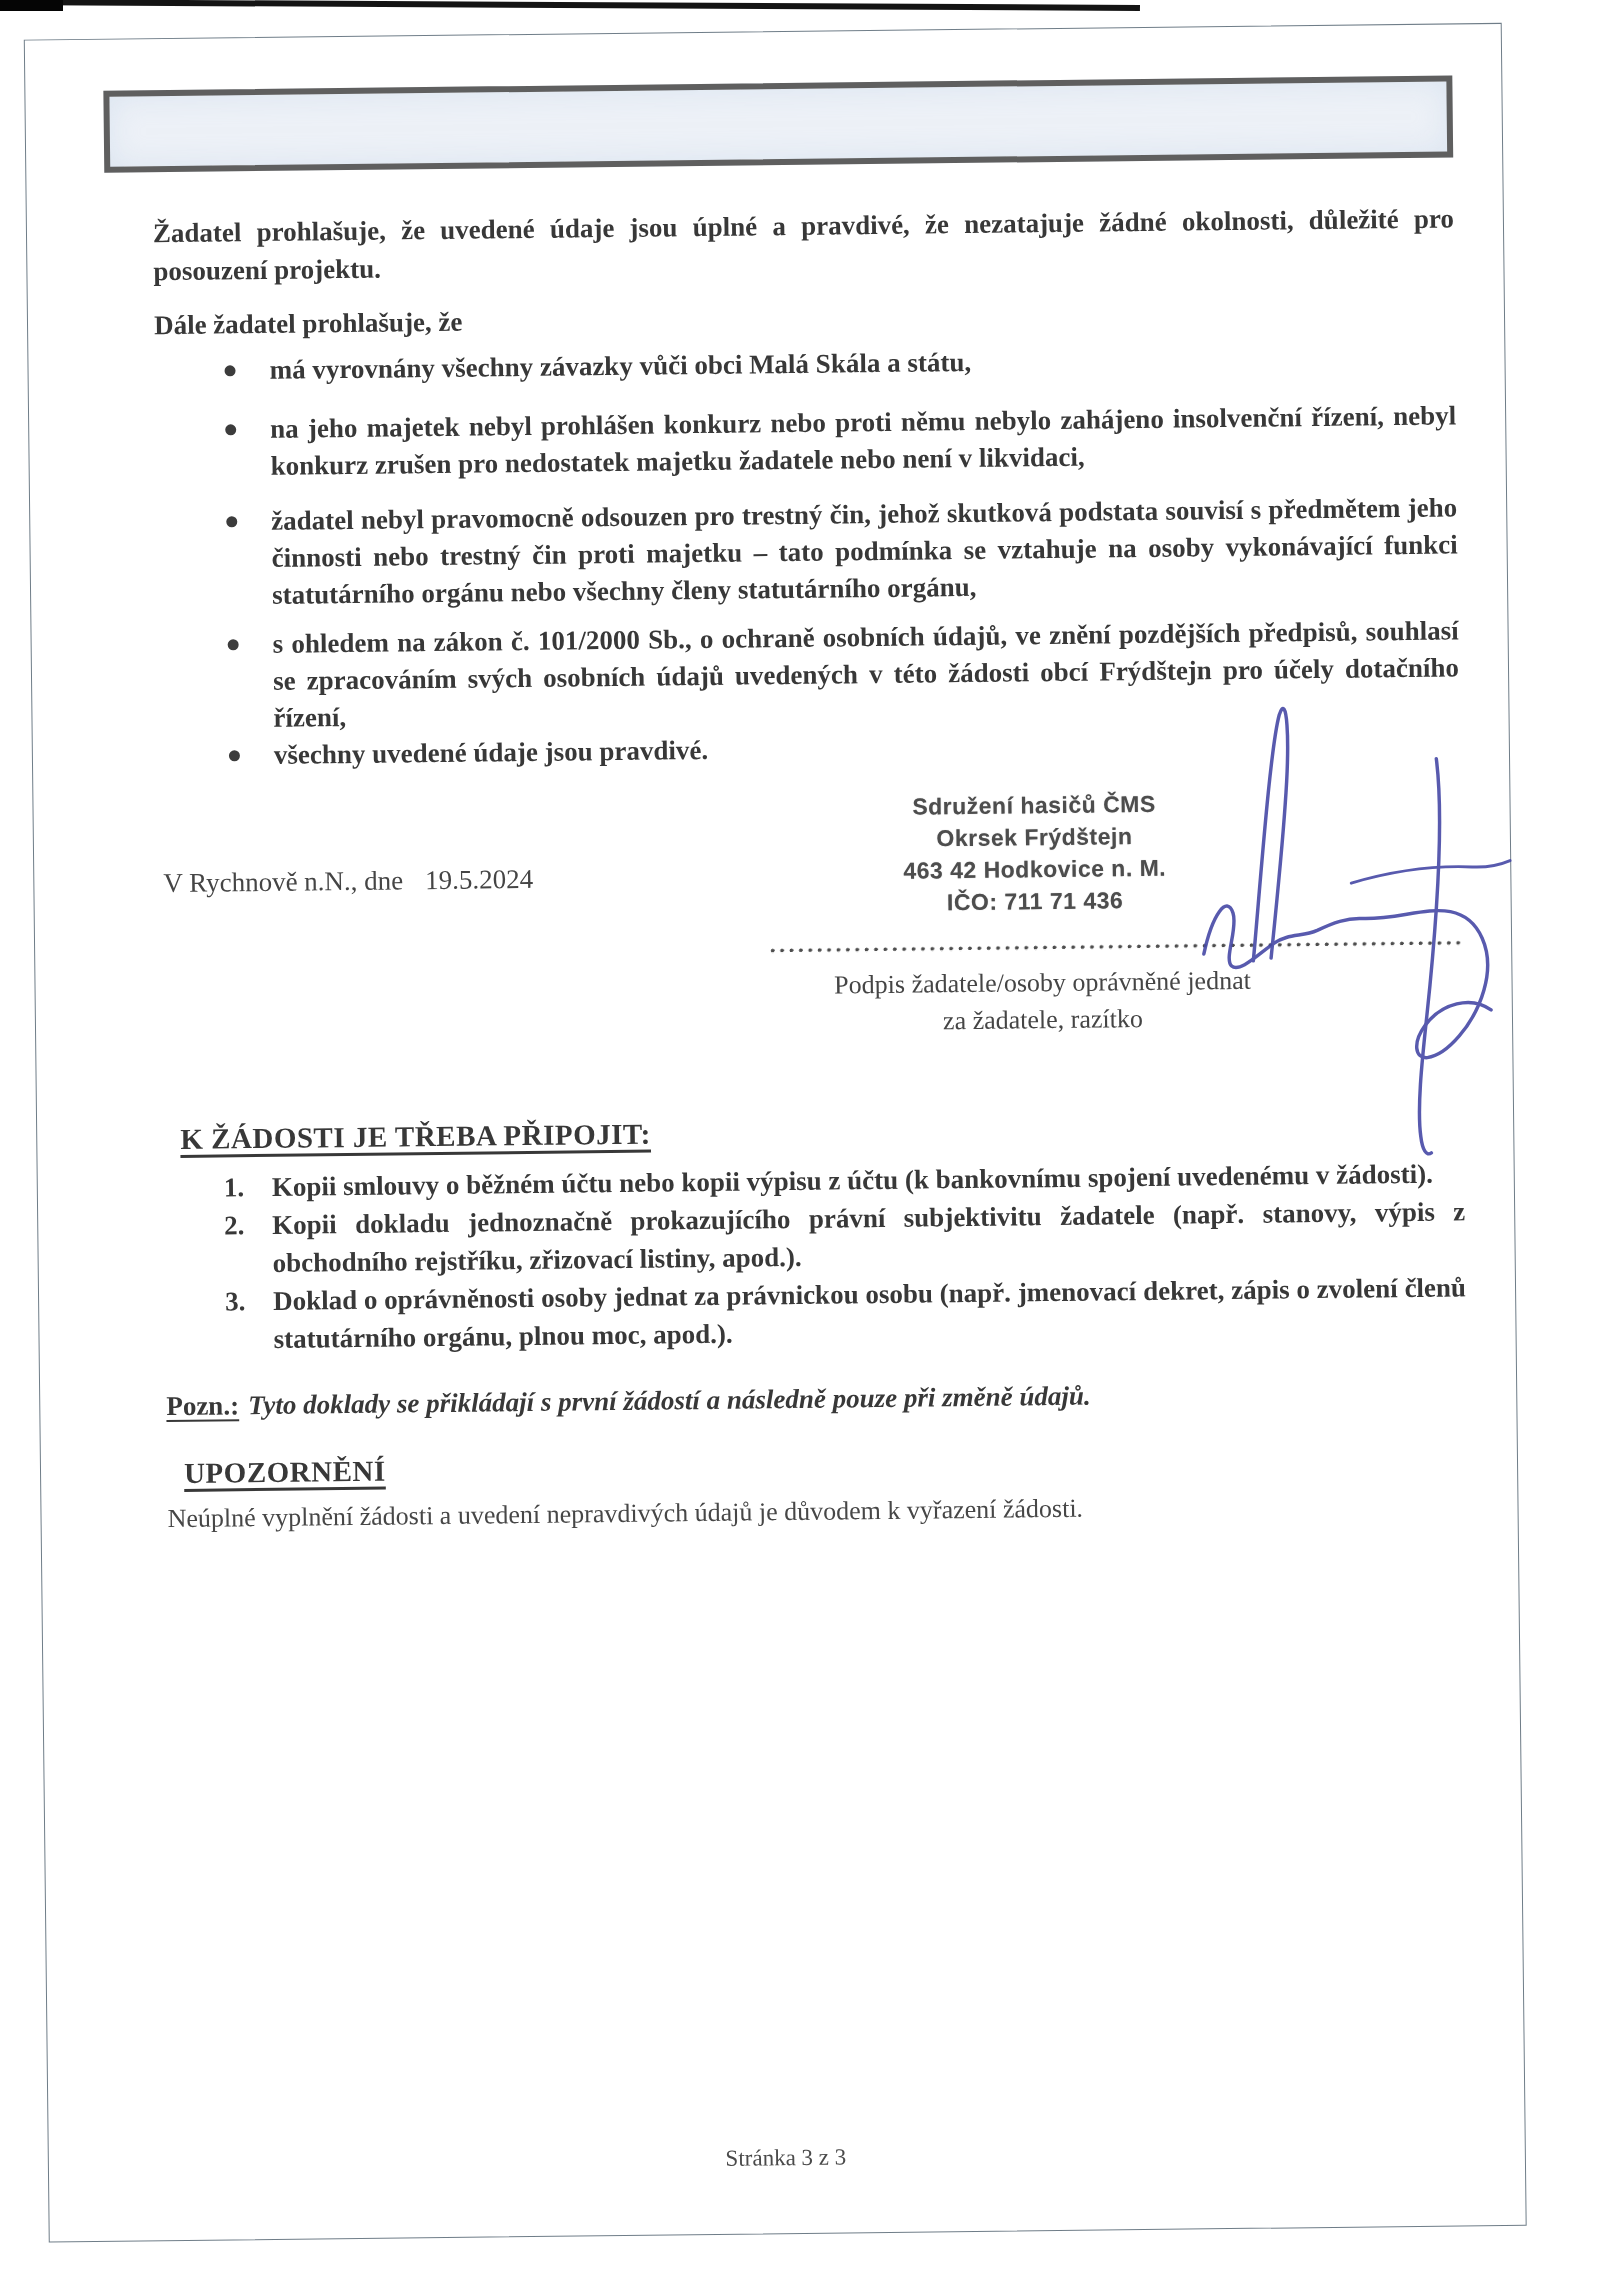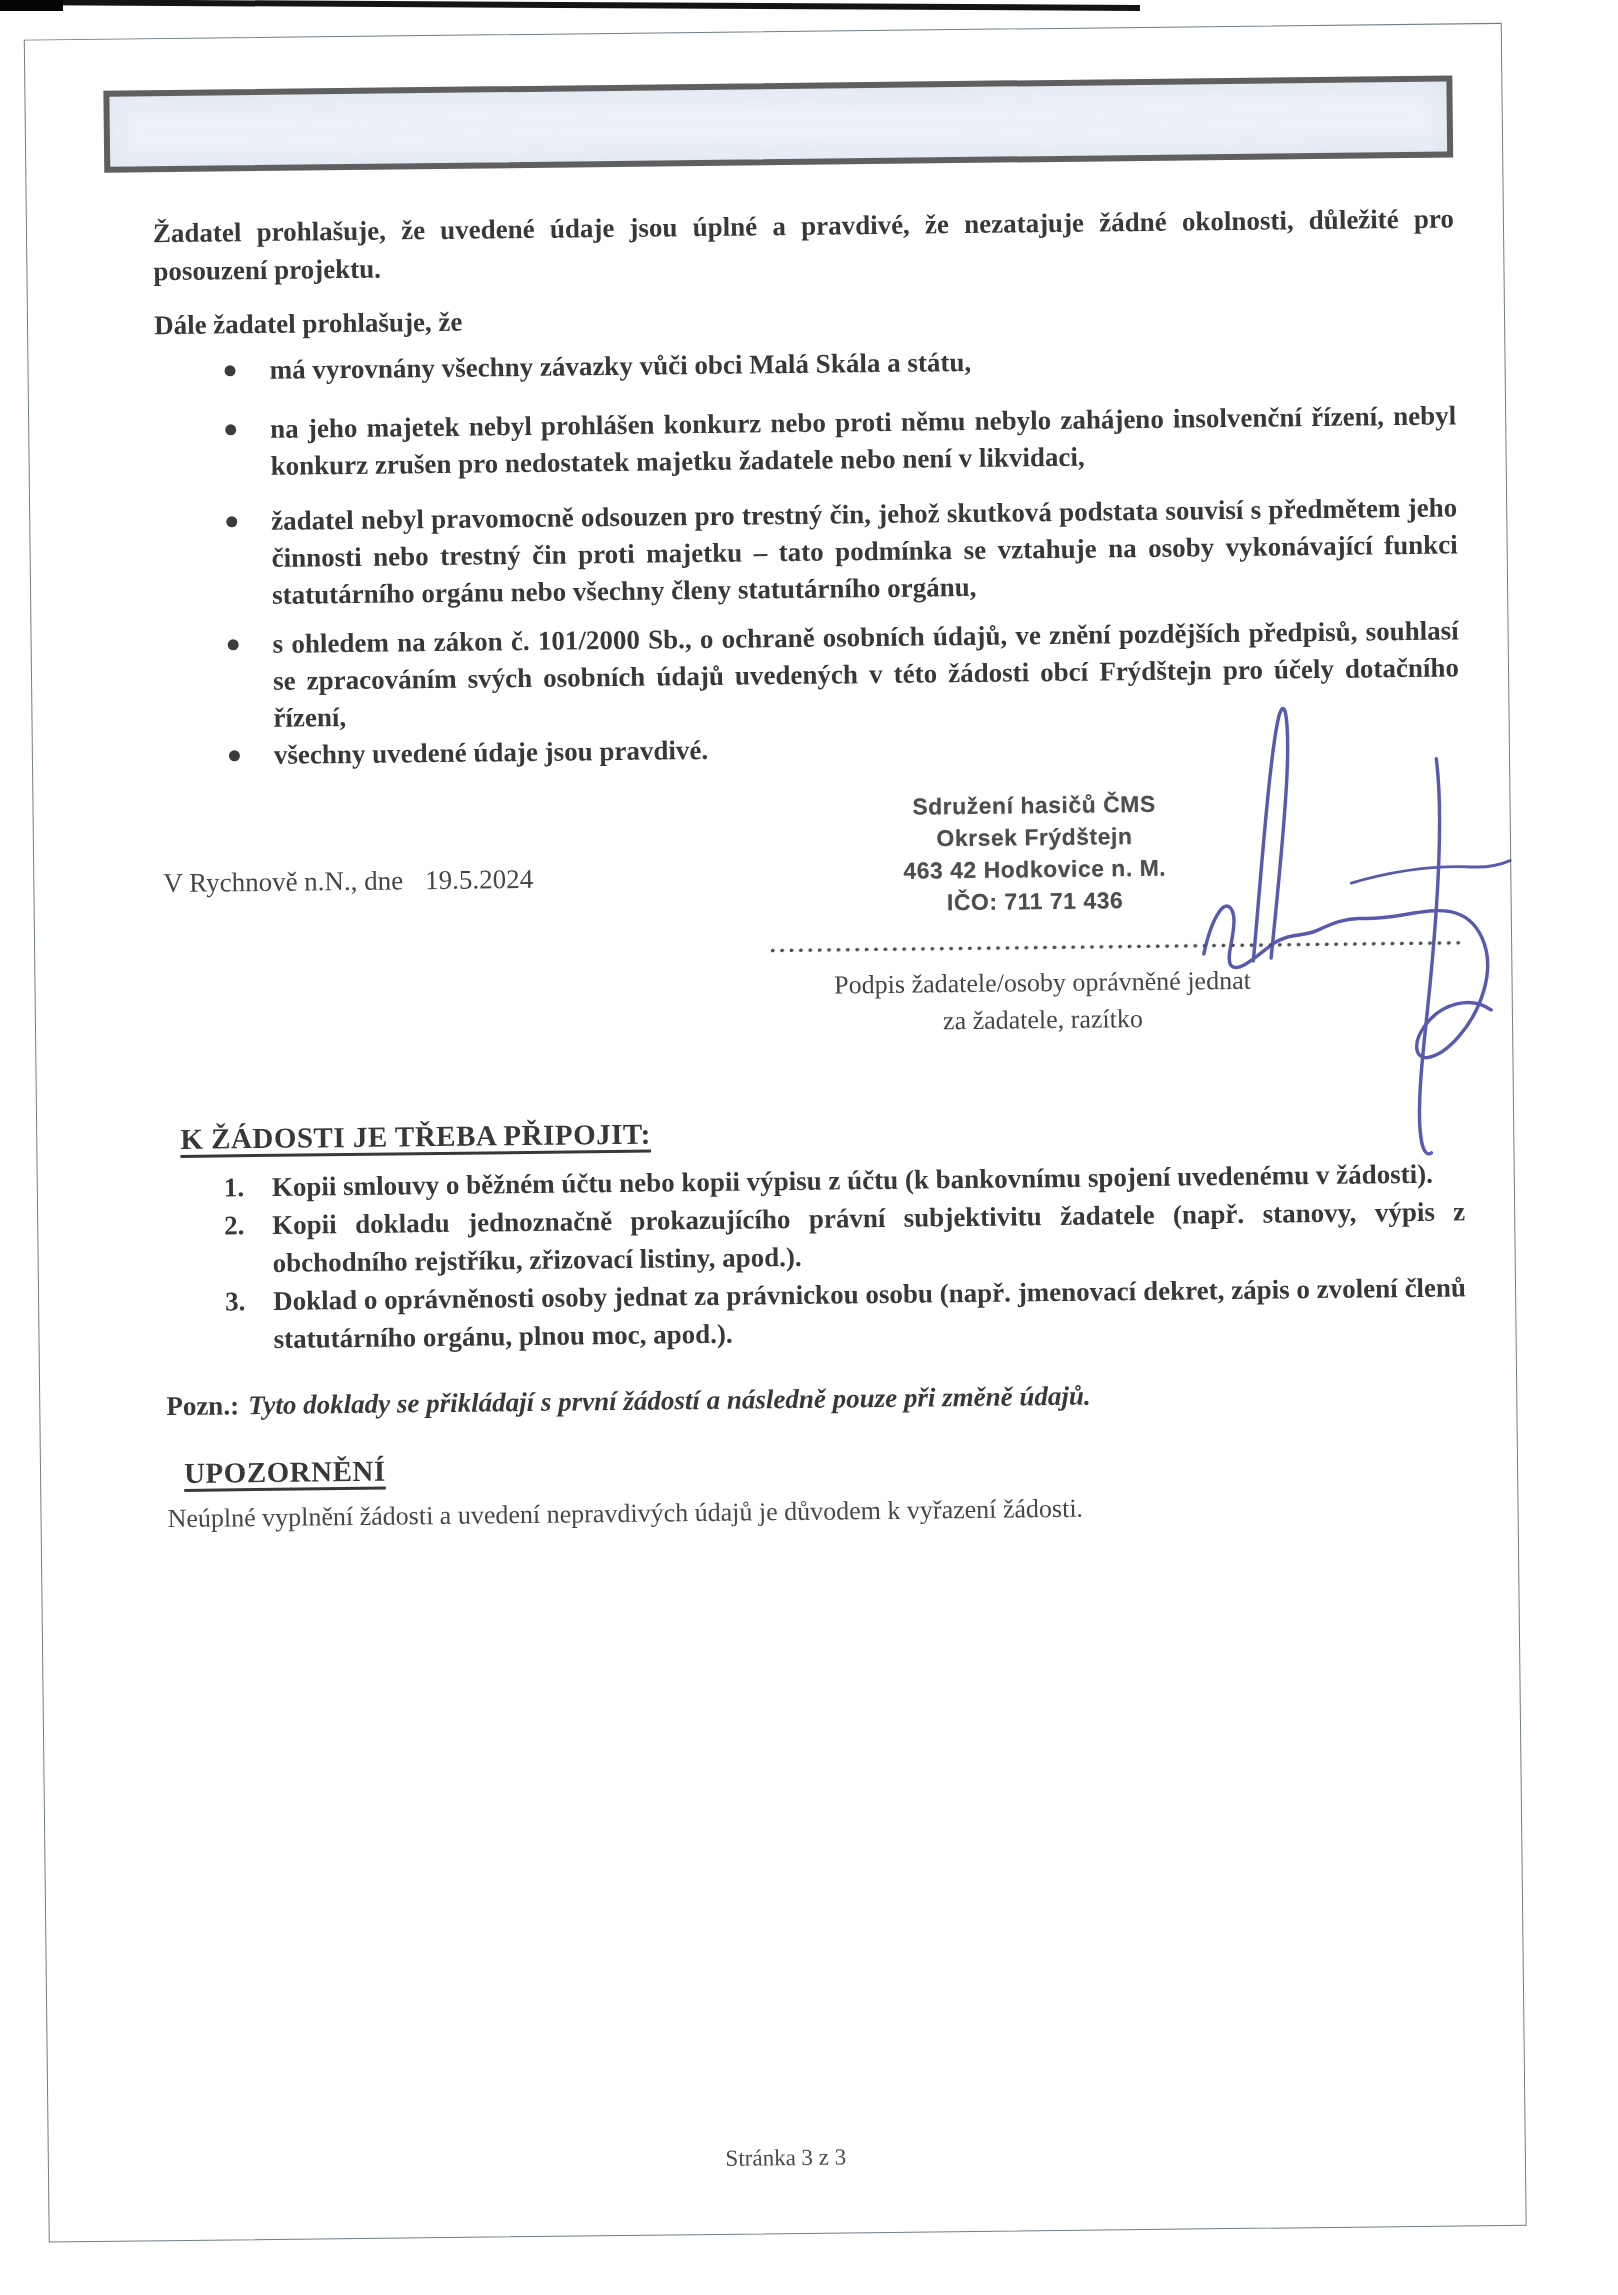--- a/index.html
+++ b/index.html
@@ -49,21 +49,21 @@
   }
   .attach-heading,.warn-heading{
     font-size:29px;font-weight:700;letter-spacing:0.5px;
     text-decoration:underline;text-decoration-thickness:2.5px;text-underline-offset:6px;
   }
   .attach-heading{left:180px;top:1116px;}
   ol.attach{left:271px;top:1162px;width:1193px;margin:0;padding:0;list-style:none;font-size:27px;line-height:38px;font-weight:700;text-align:justify;}
   ol.attach li{position:relative;margin:0;}
   .num{position:absolute;left:-48px;top:0;}
   .pozn{left:163px;top:1384px;width:1305px;font-size:27px;font-weight:700;}
-  .pozn-label{text-decoration-thickness:2px;text-underline-offset:5px;}
+  .pozn-label{text-decoration:underline;text-decoration-thickness:2px;text-underline-offset:5px;}
   .pozn-text{font-style:italic;margin-left:9px;}
   .warn-heading{left:180px;top:1450px;}
   .warn-text{left:163px;top:1497px;width:1305px;font-size:26px;font-weight:400;color:#474747;}
   .footer{left:36px;top:2145px;width:1476px;text-align:center;font-size:23px;font-weight:400;color:#4a4a4a;}
   .signature-svg{position:absolute;left:1151px;top:682px;width:376px;height:494px;}
   .artifact1{position:absolute;left:-7.4px;top:-1.5px;width:1147px;height:6.4px;background:#141414;transform:rotate(0.3deg);transform-origin:left top;}
   .artifact2{position:absolute;left:0;top:0;width:63px;height:11px;background:#050505;}
 </style>
 </head>
 <body>

